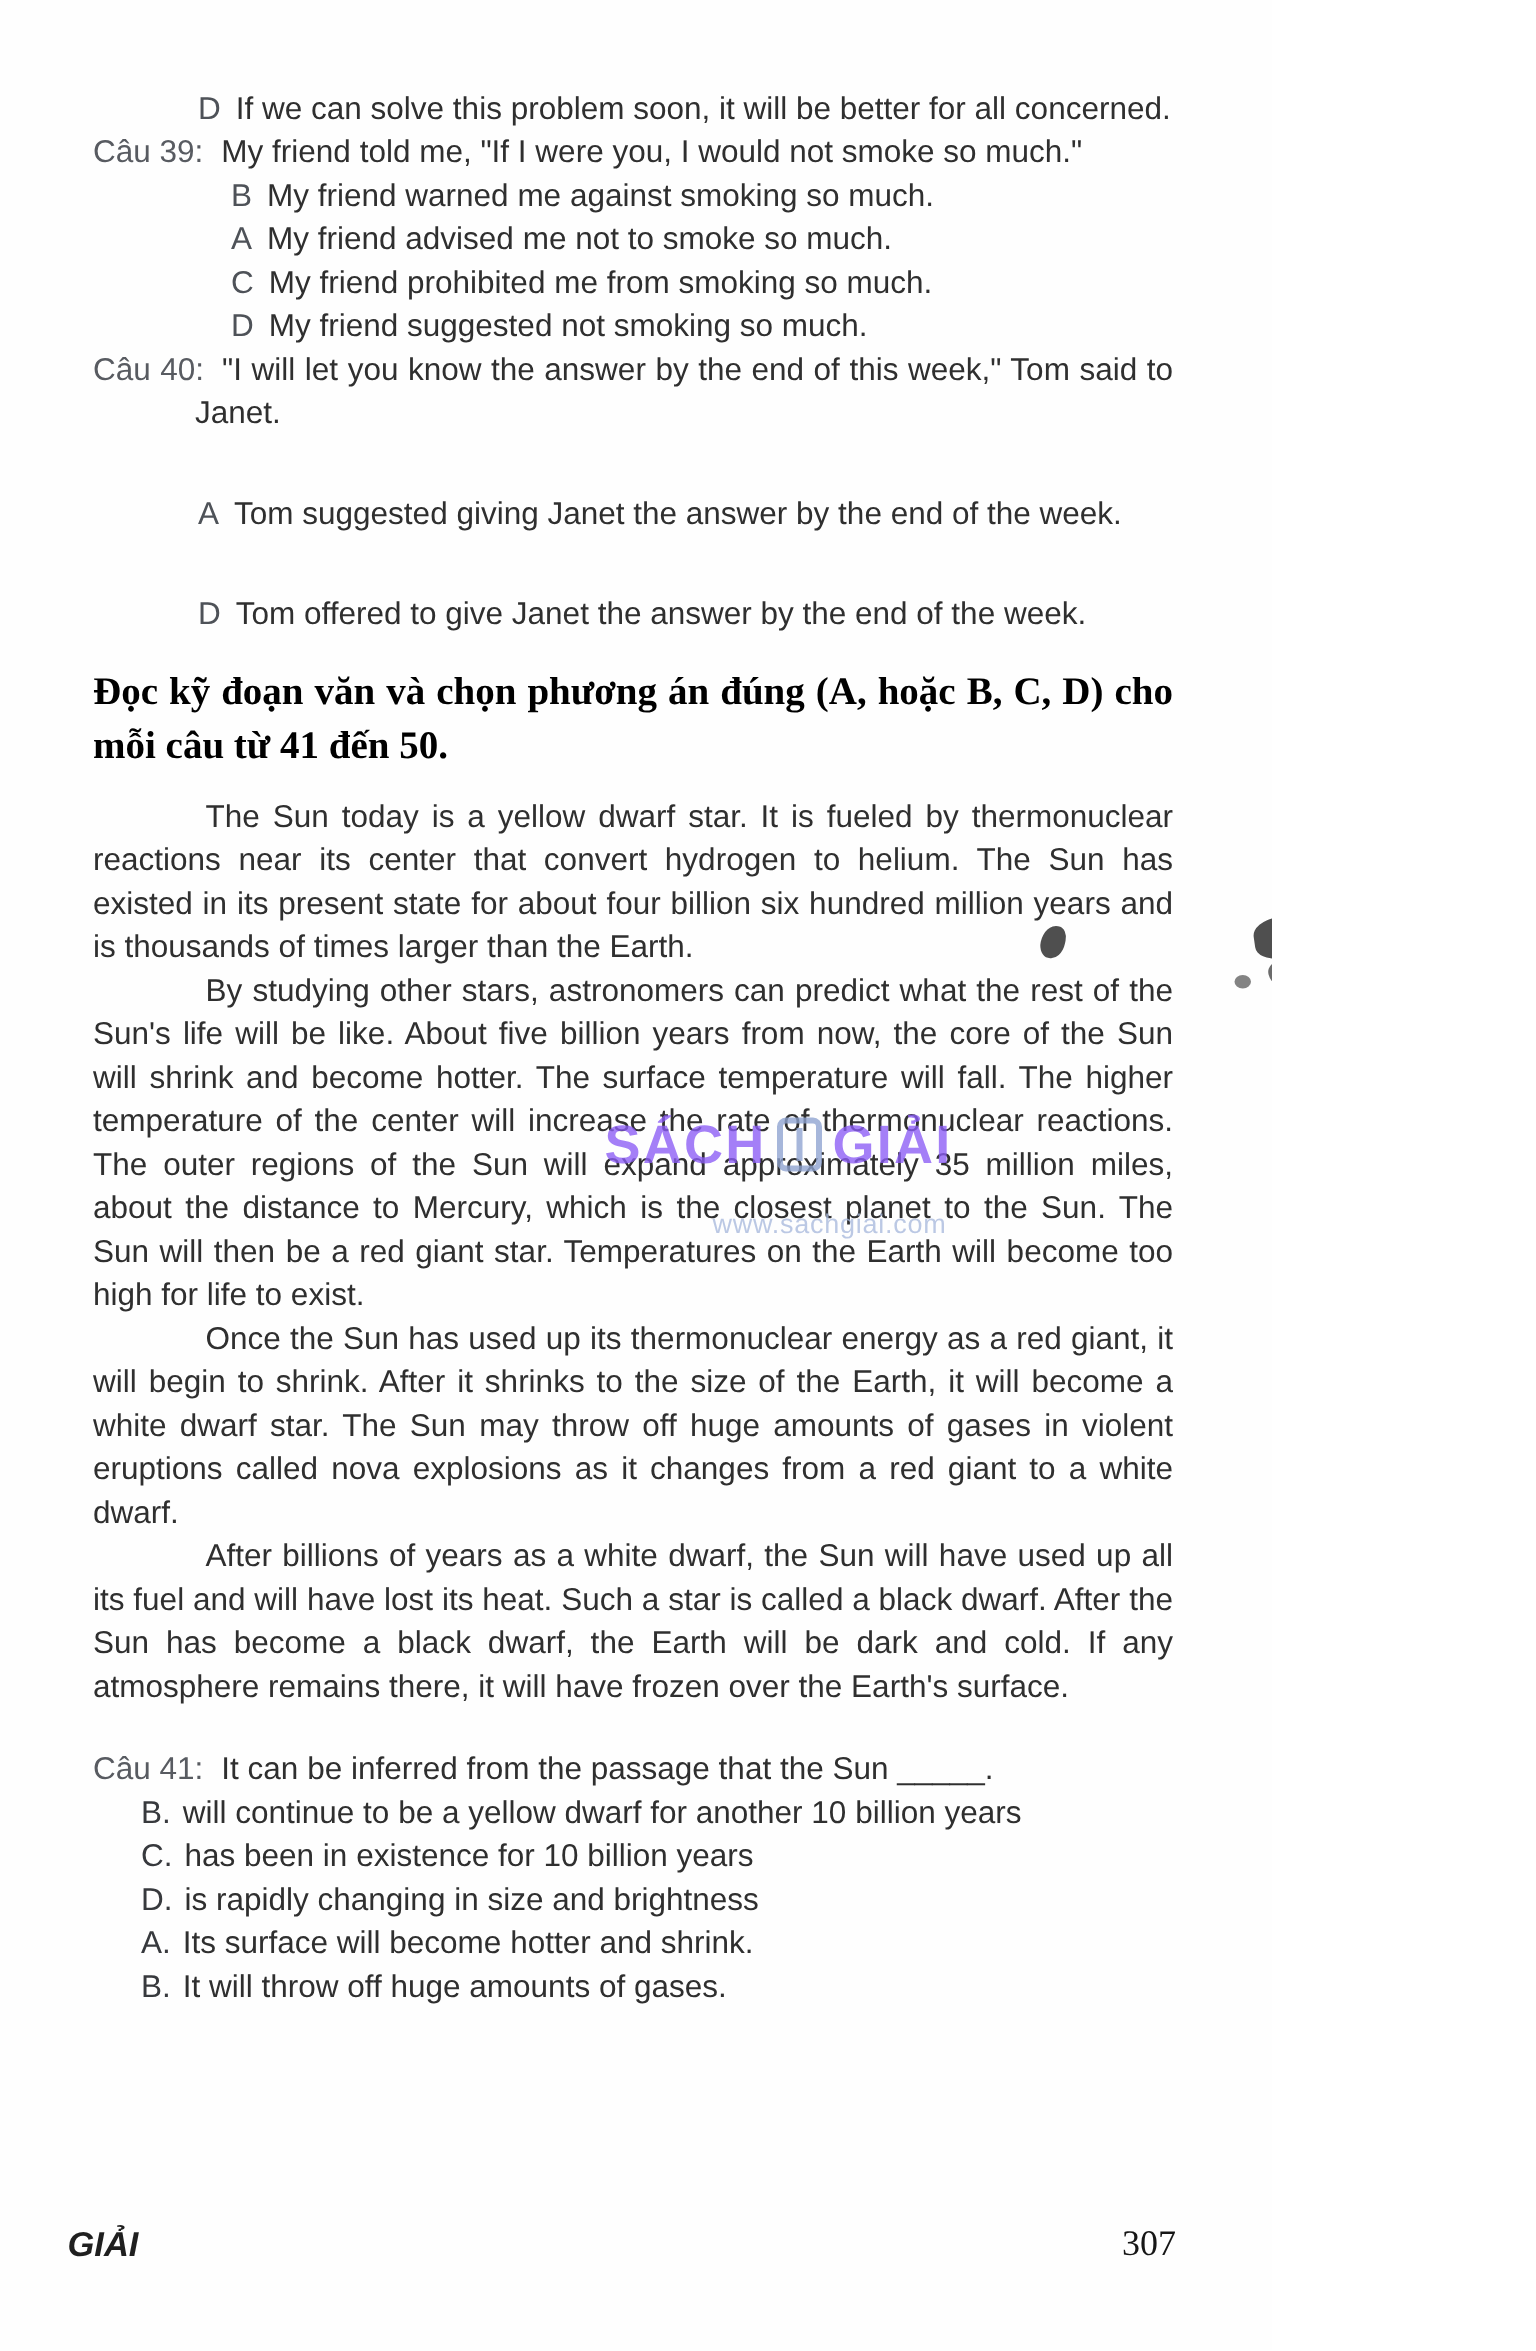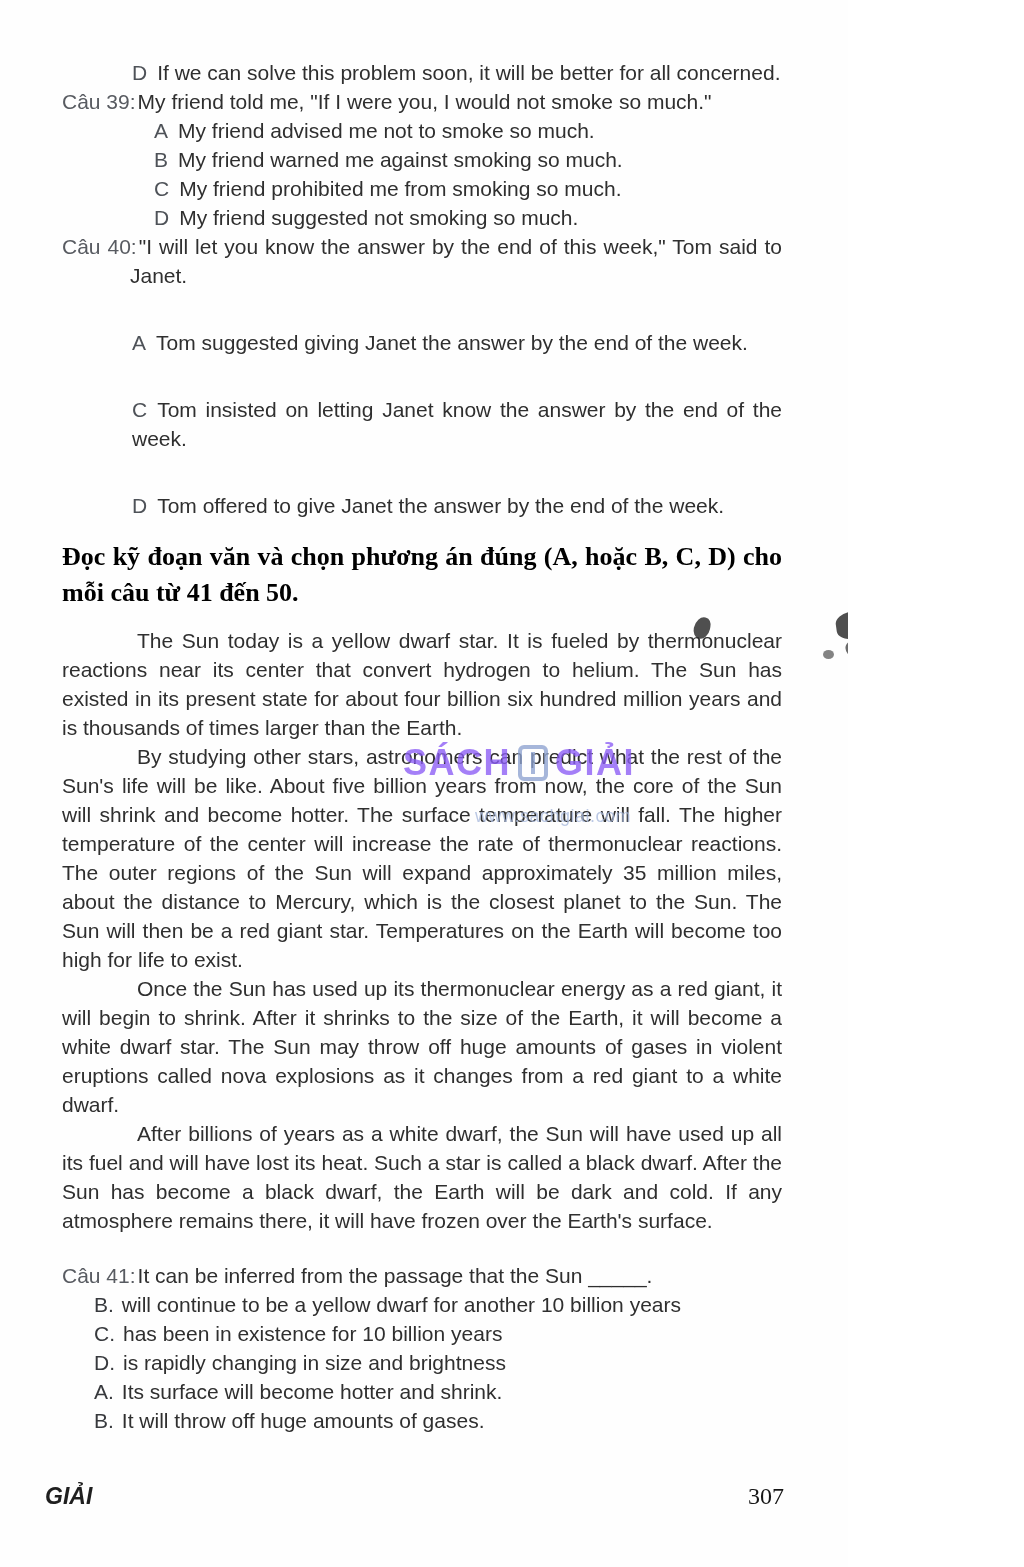--- a/index.html
+++ b/index.html
@@ -12,21 +12,21 @@
     color:#2f2f2f;
     overflow:hidden;
   }
   .content { padding:58px 66px 0 62px; }
 
   .line { text-align:justify; }
   .stray-opt { padding-left:70px; }
 
   .qblock { }
   .qhead { padding-left:68px; text-indent:-68px; text-align:justify; }
-  .qnum  { color:#585b61; margin-right:2px; }
+  .qnum  { color:#585b61; margin-right:12px; }
   .optletter { color:#4e5258; margin-right:10px; }
   .q39 .opt { padding-left:92px; text-align:justify; }
   .q40 .opt { padding-left:70px; text-align:justify;margin-top:38px; }
 
   .heading {
     font-family:"Liberation Serif", serif;
     font-weight:bold;
     font-size:26px; line-height:36px;
     color:#000000;
     margin:19px 0 15px 0;
@@ -93,42 +93,39 @@
 
     <div class="line stray-opt">
       <span class="optletter">D</span><span>If we can solve this problem soon, it will be better for all concerned.</span>
     </div>
 
     <div class="qblock q39">
       <div class="qhead">
         <span class="qnum">Câu 39:</span><span>My friend told me, "If I were you, I would not smoke so much."</span>
       </div>
       <div class="opt">
-        <span class="optletter">A</span><span>My friend advised me not to smoke so much.</span>
+        <span class="optletter">B</span><span>My friend warned me against smoking so much.</span>
       </div>
       <div class="opt">
-        <span class="optletter">B</span><span>My friend warned me against smoking so much.</span>
+        <span class="optletter">A</span><span>My friend advised me not to smoke so much.</span>
       </div>
       <div class="opt">
         <span class="optletter">C</span><span>My friend prohibited me from smoking so much.</span>
       </div>
       <div class="opt">
         <span class="optletter">D</span><span>My friend suggested not smoking so much.</span>
       </div>
     </div>
 
     <div class="qblock q40">
       <div class="qhead">
         <span class="qnum">Câu 40:</span><span>"I will let you know the answer by the end of this week," Tom said to Janet.</span>
       </div>
       <div class="opt">
         <span class="optletter">A</span><span>Tom suggested giving Janet the answer by the end of the week.</span>
-      </div>
-      <div class="opt">
-        <span class="optletter">C</span><span>Tom insisted on letting Janet know the answer by the end of the week.</span>
       </div>
       <div class="opt">
         <span class="optletter">D</span><span>Tom offered to give Janet the answer by the end of the week.</span>
       </div>
     </div>
 
     <div class="heading">Đọc kỹ đoạn văn và chọn phương án đúng (A, hoặc B, C, D) cho mỗi câu từ 41 đến 50.</div>
 
     <div>
       <p class="para">The Sun today is a yellow dwarf star. It is fueled by thermonuclear reactions near its center that convert hydrogen to helium. The Sun has existed in its present state for about four billion six hundred million years and is thousands of times larger than the Earth.</p>

